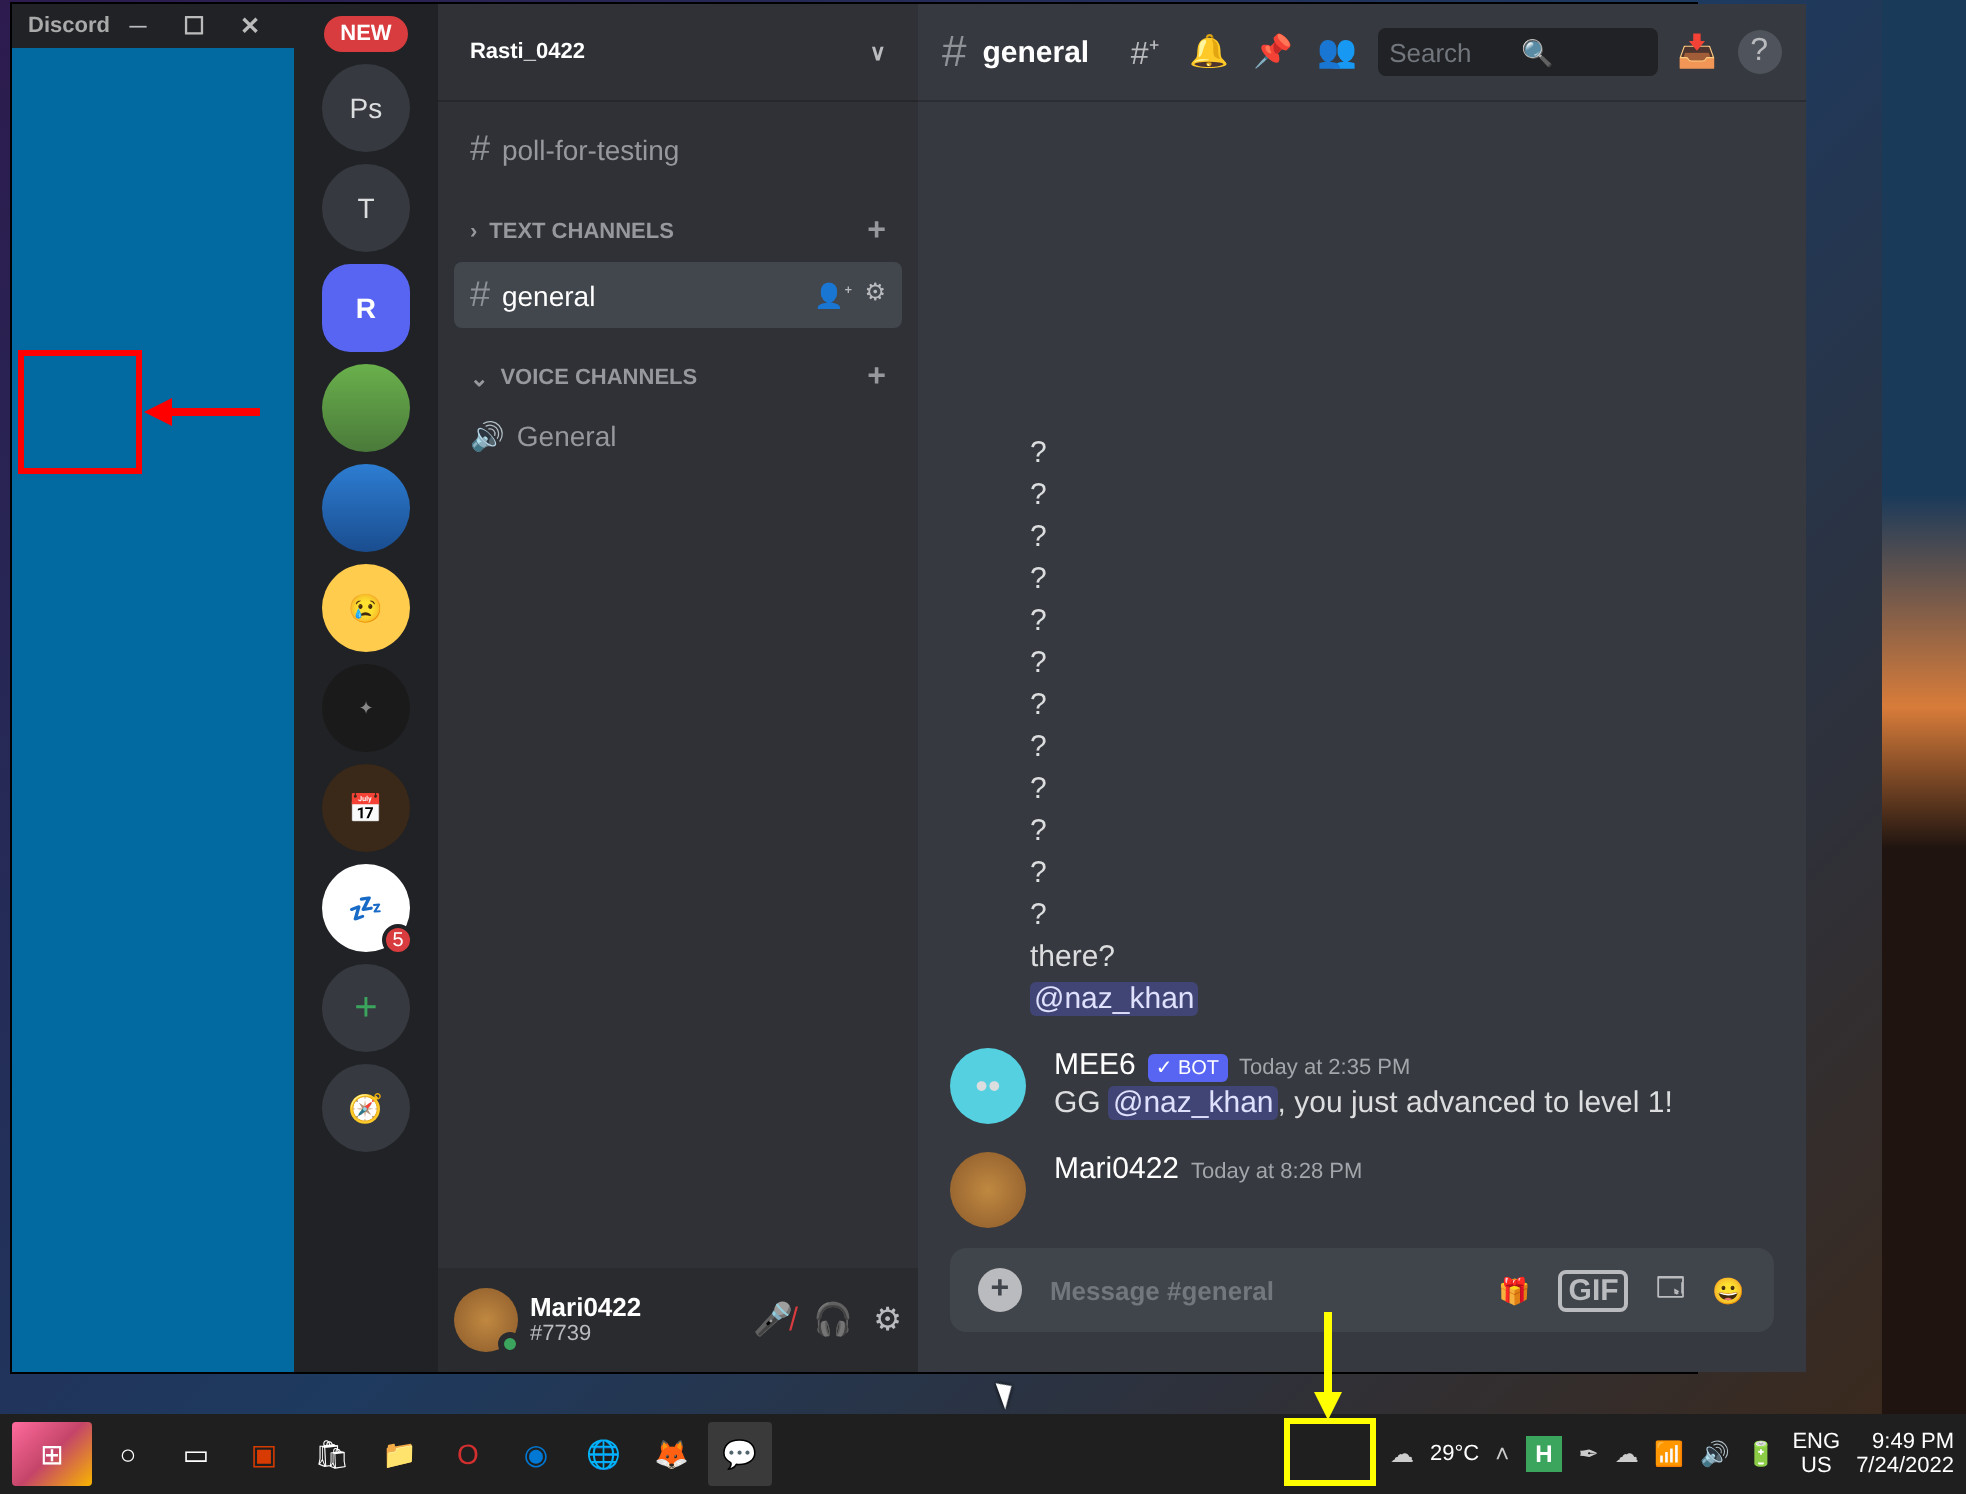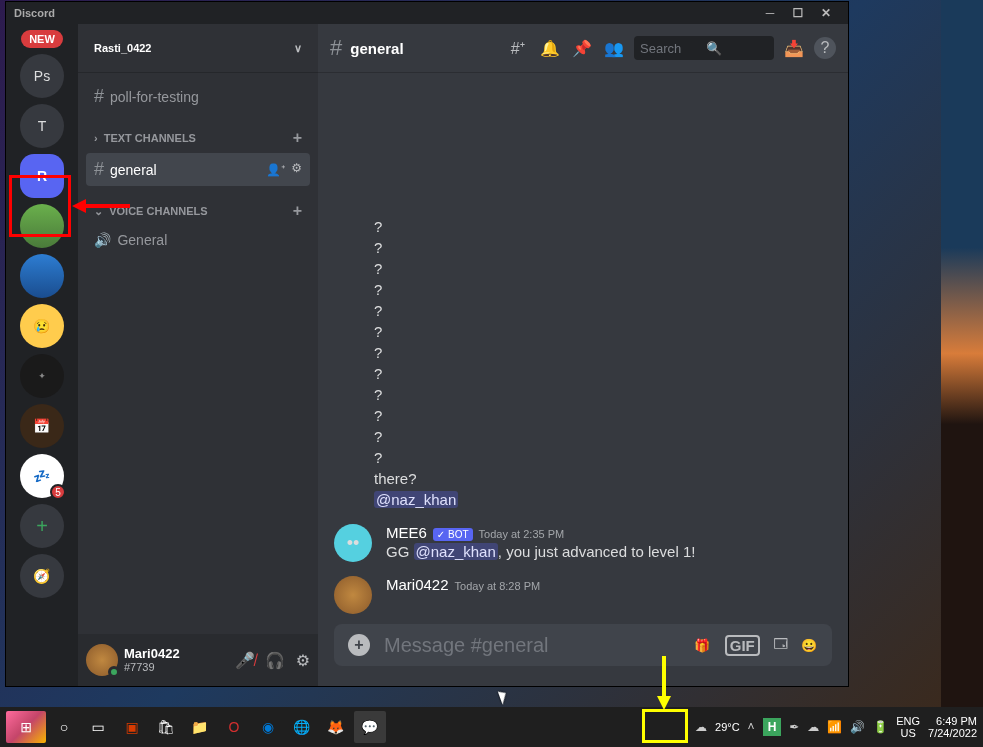--- a/index.html
+++ b/index.html
@@ -2,21 +2,21 @@
 <html><head>
 <meta charset="utf-8">
 <style>
 * { box-sizing: border-box; margin: 0; padding: 0; font-family: -apple-system, "Segoe UI", sans-serif; }
 body { background: #1a1a2e; width: 983px; height: 747px; position: relative; overflow: hidden; }
 
 
 .wallpaper { position: absolute; inset: 0; background: linear-gradient(135deg, #2d1b4e 0%, #1e3a5f 50%, #3d2817 100%); }
 .wallpaper::after { content:""; position:absolute; right:0; top:0; bottom:40px; width:42px; background: linear-gradient(#1a3a5a 35%, #d87c3a 50%, #1f1410 60%); }
 
-.discord-window { position: absolute; left: 6px; top: 2px; width: 842px; height: 684px; background: #0369a1; display: flex; flex-direction: column; box-shadow: 0 0 0 1px #000; }
+.discord-window { position: absolute; left: 6px; top: 2px; width: 842px; height: 684px; background: #0369a1; display: flex; flex-direction: row; box-shadow: 0 0 0 1px #000; }
 .titlebar { height: 22px; background: #202225; display: flex; align-items: center; padding: 0 8px; color: #aaa; font-size: 11px; font-weight: 600; }
 .titlebar-spacer { flex: 1; }
 .titlebar-btn { width: 28px; text-align: center; color: #bbb; font-size: 12px; }
 .window-body { flex: 1; display: flex; min-height: 0; }
 
 
 .server-list { width: 72px; background: #202225; display: flex; flex-direction: column; align-items: center; padding-top: 6px; gap: 6px; position: relative; }
 .pill-new { background: #d83c3e; color: #fff; font-size: 11px; font-weight: 700; padding: 3px 8px; border-radius: 12px; }
 .server-icon { width: 44px; height: 44px; border-radius: 50%; background: #36393f; display: flex; align-items: center; justify-content: center; color: #dcddde; font-size: 14px; font-weight: 500; }
 .server-icon.sq { border-radius: 14px; }
@@ -64,21 +64,21 @@
 .mari-av { background: radial-gradient(#c08840, #8b5a2b); }
 .msg-body { flex: 1; }
 .msg-head { display: flex; align-items: baseline; gap: 6px; }
 .author { font-weight: 500; color: #fff; }
 .bot-tag { background: #5865f2; color: #fff; font-size: 10px; font-weight: 500; padding: 1px 4px; border-radius: 3px; }
 .timestamp-sm { color: #a3a6aa; font-size: 11px; }
 
 .composer-wrap { padding: 0 16px 20px; }
 .composer { background: #40444b; border-radius: 8px; height: 42px; display: flex; align-items: center; padding: 0 14px; gap: 14px; color: #72767d; }
 .composer-plus { width: 22px; height: 22px; border-radius: 50%; background: #b9bbbe; color: #40444b; display: flex; align-items: center; justify-content: center; font-weight: 700; }
-.composer-ph { flex: 1; font-size: 20px; }
+.composer-ph { flex: 1; font-size: 13px; font-weight: bold; }
 .comp-icon { color: #b9bbbe; font-size: 13px; font-weight: 600; }
 .gif-box { border: 2px solid #b9bbbe; border-radius: 4px; padding: 0 3px; font-size: 15px; }
 
 
 .taskbar { position: absolute; bottom: 0; left: 0; right: 0; height: 40px; background: #1f1f1f; display: flex; align-items: center; padding: 0 6px; gap: 2px; color: #fff; font-size: 11px; }
 .tb-icon { width: 32px; height: 32px; display: flex; align-items: center; justify-content: center; border-radius: 2px; font-size: 14px; }
 .tb-icon.active { background: #3a3a3a; }
 .tb-spacer { flex: 1; }
 .tray { display: flex; align-items: center; gap: 8px; }
 .tray-ico { color: #ccc; font-size: 12px; }
@@ -267,21 +267,21 @@
     <span class="tray-ico">✒</span>
     <span class="tray-ico">☁</span>
     <span class="tray-ico">📶</span>
     <span class="tray-ico">🔊</span>
     <span class="tray-ico">🔋</span>
     <div style="text-align:center;line-height:1.1">
       <div>ENG</div>
       <div>US</div>
     </div>
     <div class="clock">
-      <div>6:49 PM</div>
+      <div>9:49 PM</div>
       <div>7/24/2022</div>
     </div>
   </div>
 </div>
 
 <div class="yellow-box" style="left:642px;top:709px;width:46px;height:34px"></div>
 <svg class="yellow-arrow" style="left:654px;top:656px" width="20" height="56">
     <line x1="10" y1="0" x2="10" y2="44" stroke="#ffff00" stroke-width="4"></line>
     <polygon points="10,54 3,40 17,40" fill="#ffff00"></polygon>
   </svg>

